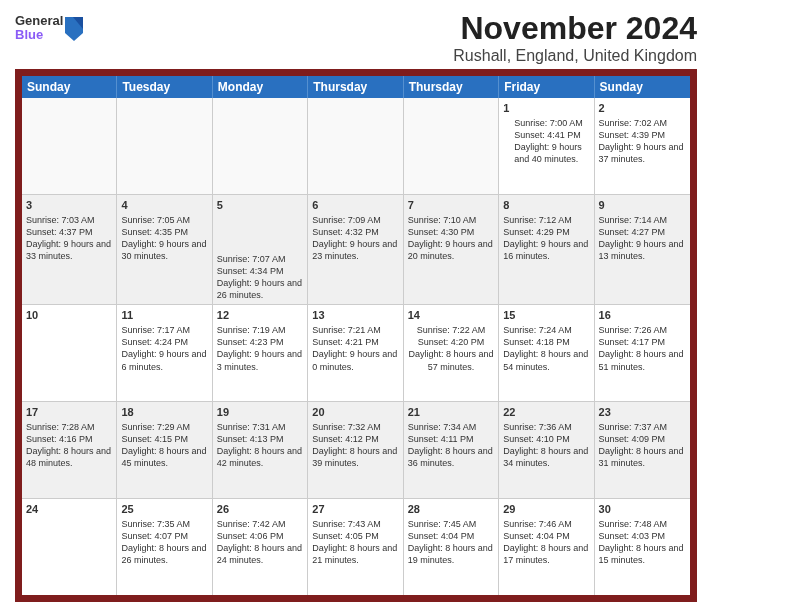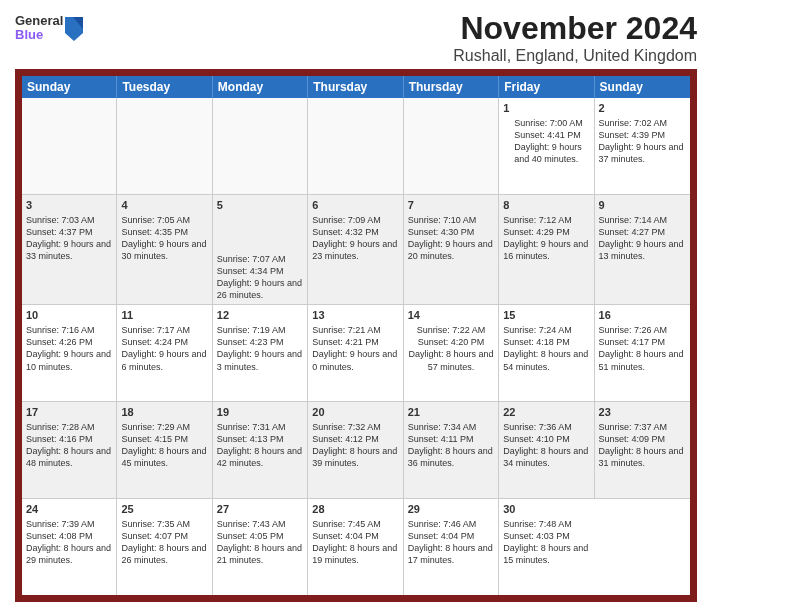--- a/index.html
+++ b/index.html
@@ -196,23 +196,20 @@
           <div class="cal-cell shaded">
             <div class="day-num">9</div>
             <div class="cal-cell-text" style="white-space: pre-line;">Sunrise: 7:14 AM
 Sunset: 4:27 PM
 Daylight: 9 hours and 13 minutes.</div>
           </div>
         </div>
         <div class="cal-row">
           <div class="cal-cell">
             <div class="day-num">10</div>
-            <div class="cal-cell-text" style="white-space: pre-line;">Sunrise: 7:16 AM
-Sunset: 4:26 PM
-Daylight: 9 hours and 10 minutes.</div>
           </div>
           <div class="cal-cell">
             <div class="day-num">11</div>
             <div class="cal-cell-text" style="white-space: pre-line;">Sunrise: 7:17 AM
 Sunset: 4:24 PM
 Daylight: 9 hours and 6 minutes.</div>
           </div>
           <div class="cal-cell">
             <div class="day-num">12</div>
             <div class="cal-cell-text" style="white-space: pre-line;">Sunrise: 7:19 AM
@@ -284,29 +281,32 @@
           <div class="cal-cell shaded">
             <div class="day-num">23</div>
             <div class="cal-cell-text" style="white-space: pre-line;">Sunrise: 7:37 AM
 Sunset: 4:09 PM
 Daylight: 8 hours and 31 minutes.</div>
           </div>
         </div>
         <div class="cal-row">
           <div class="cal-cell">
             <div class="day-num">24</div>
-            <div class="cal-cell-text" style="white-space: pre-line;">Sunrise: 7:39 AM
-Sunset: 4:08 PM
-Daylight: 8 hours and 29 minutes.</div>
           </div>
           <div class="cal-cell">
             <div class="day-num">25</div>
             <div class="cal-cell-text" style="white-space: pre-line;">Sunrise: 7:35 AM
 Sunset: 4:07 PM
 Daylight: 8 hours and 26 minutes.</div>
+          </div>
+          <div class="cal-cell">
+            <div class="day-num">26</div>
+            <div class="cal-cell-text" style="white-space: pre-line;">Sunrise: 7:42 AM
+Sunset: 4:06 PM
+Daylight: 8 hours and 24 minutes.</div>
           </div>
           <div class="cal-cell">
             <div class="day-num">27</div>
             <div class="cal-cell-text" style="white-space: pre-line;">Sunrise: 7:43 AM
 Sunset: 4:05 PM
 Daylight: 8 hours and 21 minutes.</div>
           </div>
           <div class="cal-cell">
             <div class="day-num">28</div>
             <div class="cal-cell-text" style="white-space: pre-line;">Sunrise: 7:45 AM

